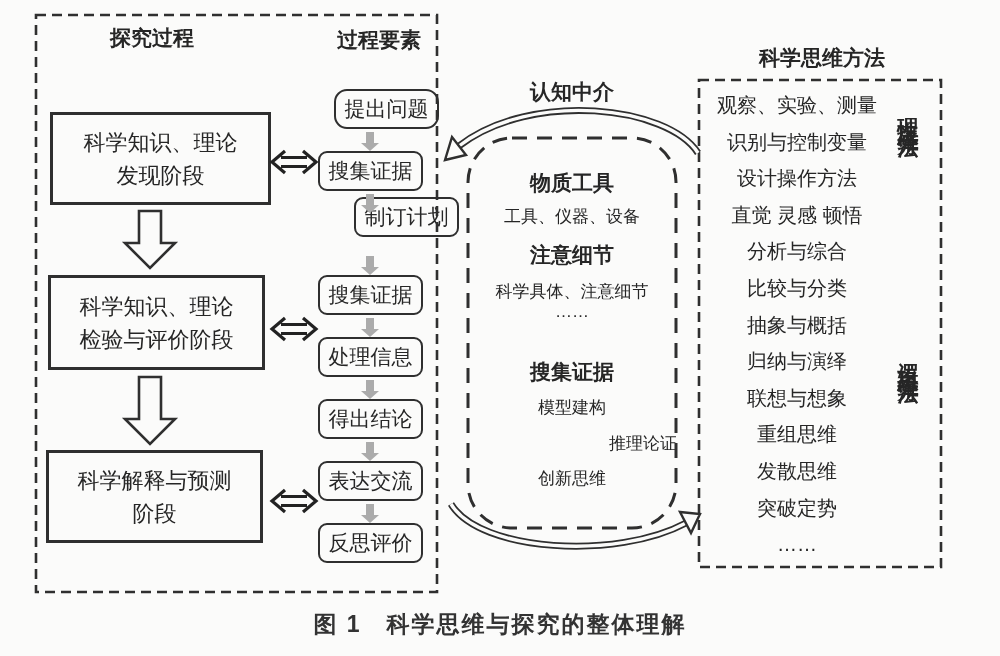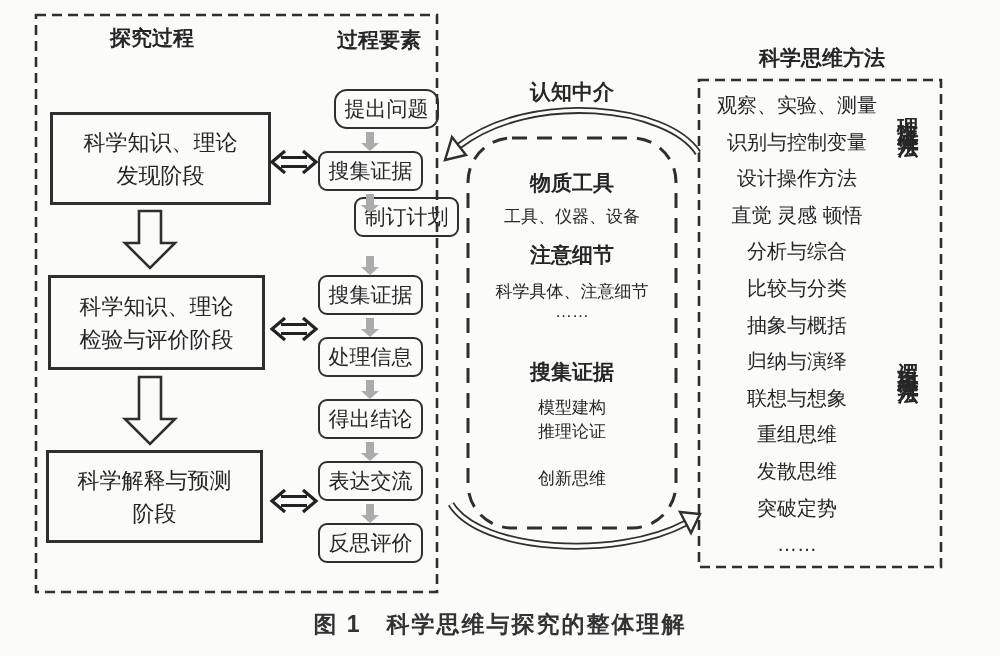--- a/index.html
+++ b/index.html
@@ -65,21 +65,21 @@
 
   <div class="abs hdr" style="left:512px;top:78px;width:120px;">认知中介</div>
 
   <div class="cline bold" style="top:170px;">物质工具</div>
   <div class="cline" style="top:205px;">工具、仪器、设备</div>
   <div class="cline bold" style="top:242px;">注意细节</div>
   <div class="cline" style="top:280px;">科学具体、注意细节</div>
   <div class="cline" style="top:300px;">……</div>
   <div class="cline bold" style="top:359px;">搜集证据</div>
   <div class="cline" style="top:396px;">模型建构</div>
-  <div class="cline" style="top:420px;">推理论证</div>
+  <div class="cline" style="top:432px;text-align:right;">推理论证</div>
   <div class="cline" style="top:467px;">创新思维</div>
 
   <div class="abs hdr" style="left:742px;top:44px;width:160px;">科学思维方法</div>
 
   <div class="abs" style="left:703px;top:87px;width:188px;">
     <div class="ritem">观察、实验、测量</div>
     <div class="ritem">识别与控制变量</div>
     <div class="ritem">设计操作方法</div>
     <div class="ritem">直觉 灵感 顿悟</div>
     <div class="ritem">分析与综合</div>

